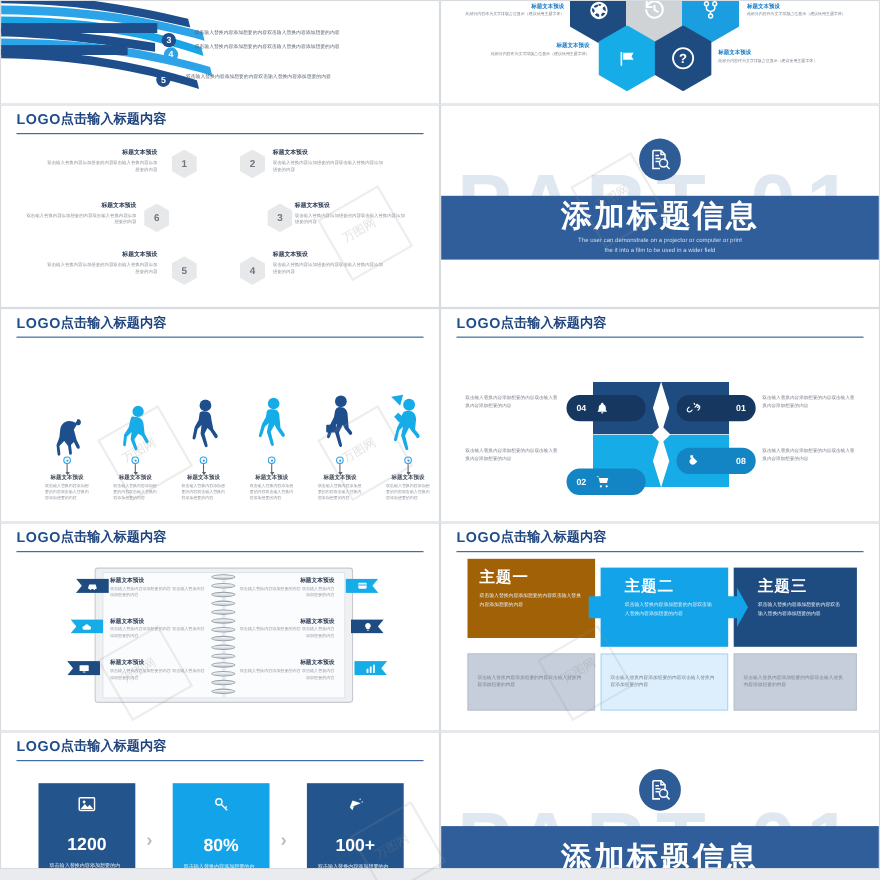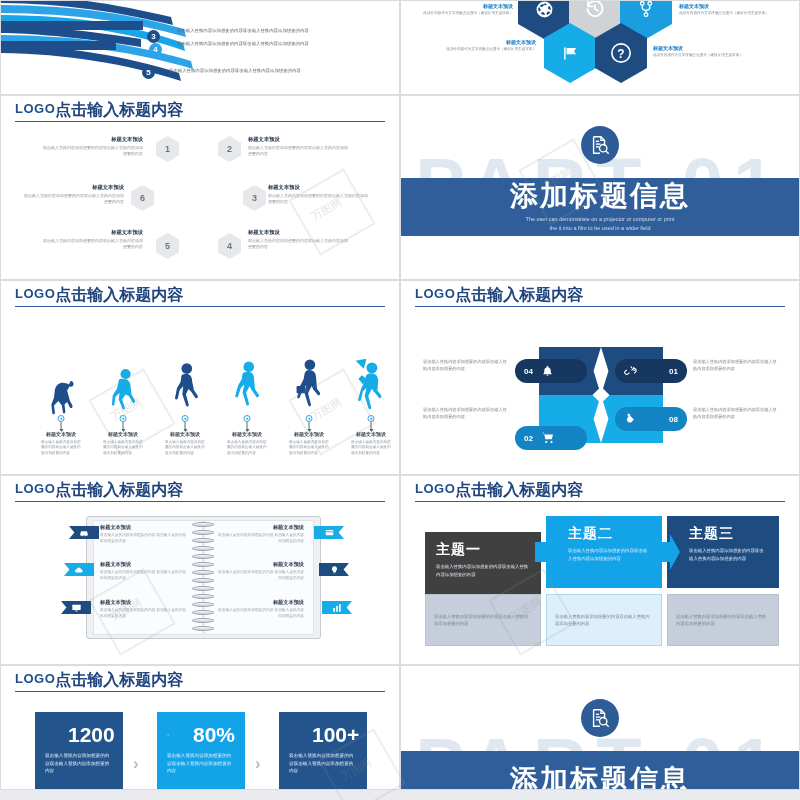--- a/index.html
+++ b/index.html
@@ -37,21 +37,21 @@
     height:20px;
     border-bottom:1.6px solid #2b5c9e;
     display:flex; align-items:flex-start; 
     padding-bottom:2px;
   }
   .s-logo {
     font-size:13px; font-weight:bold; letter-spacing:.5px;
     color:#1f4e8c; line-height:1;
   }
   .s-title {
-    font-size:16px; font-weight:bold; color:#20457e; line-height:1;
+    font-size:12px; font-weight:bold; color:#20457e; line-height:1;
   }
   .s-body { position:absolute; top:28px; left:0; right:0; bottom:0; }
 
   .cn { font-family:"DejaVu Sans", sans-serif; }
   .numbadge {
     position:absolute; width:13px; height:13px; border-radius:50%;
     color:#fff; font-size:8px; font-weight:bold;
     display:flex; align-items:center; justify-content:center;
     line-height:1;
   }
@@ -159,21 +159,21 @@
   .themebox { position:absolute; top:0; color:#fff; padding:9px 11px; }
   .themebox .t { font-size:14px; font-weight:bold; letter-spacing:1px; line-height:1.15; }
   .themebox .d { font-size:4.4px; line-height:1.7; margin-top:6px; color:#e3ecf6; }
   .themearrow { position:absolute; width:24px; height:36px; }
   .themesub { position:absolute; border:1px solid #b9c2cd; font-size:4.3px; color:#7e858f;
               line-height:1.7; padding:0 8px; display:flex; align-items:center; }
 
   
   .stat { position:absolute; top:18px; width:88px; height:95px; padding:12px 10px 0;
           color:#fff; }
-  .stat .num { font-size:21px; font-weight:bold; display:flex; align-items:center; gap:23px; line-height:1.05; }
+  .stat .num { font-size:16px; font-weight:bold; display:flex; align-items:center; gap:23px; line-height:1.05;flex-direction:column; }
   .stat .d { font-size:4.6px; line-height:1.65; margin-top:6px; color:#e9f1f8; }
   .chev { position:absolute; top:60px; color:#b9bec5; font-size:17px; font-weight:bold; }
 
   
   .wm { position:absolute; pointer-events:none; opacity:.55; }
   .wm-box {
     position:absolute; width:64px; height:64px; border:2px solid rgba(150,150,150,.30);
     transform:rotate(-30deg);
   }
   .wm-txt {
@@ -605,21 +605,21 @@
       </div>
     </div>
   </div>
 
   <div class="slide h190">
     <div class="s-head">
       <div class="s-logo">LOGO</div>
       <div class="s-title cn">点击输入标题内容</div>
     </div>
     <div class="s-body">
-      <div class="themebox" style="left:24px;top:28px;width:116px;height:72px;background:#404040;">
+      <div class="themebox" style="left:24px;top:4px;width:116px;height:72px;background:#a16207;">
         <div class="t cn">主题一</div>
         <div class="d cn">双击输入替换内容添加想要的内容双击输入替换内容添加想要的内容</div>
       </div>
       <div class="themebox" style="left:266px;top:12px;width:112px;height:72px;background:#1f4c80;padding-left:22px;">
         <div class="t cn">主题三</div>
         <div class="d cn">双击输入替换内容添加想要的内容双击输入替换内容添加想要的内容</div>
       </div>
       <div class="themebox" style="left:145px;top:12px;width:116px;height:72px;background:#12a3e8;padding-left:22px;">
         <div class="t cn">主题二</div>
         <div class="d cn">双击输入替换内容添加想要的内容双击输入替换内容添加想要的内容</div>

